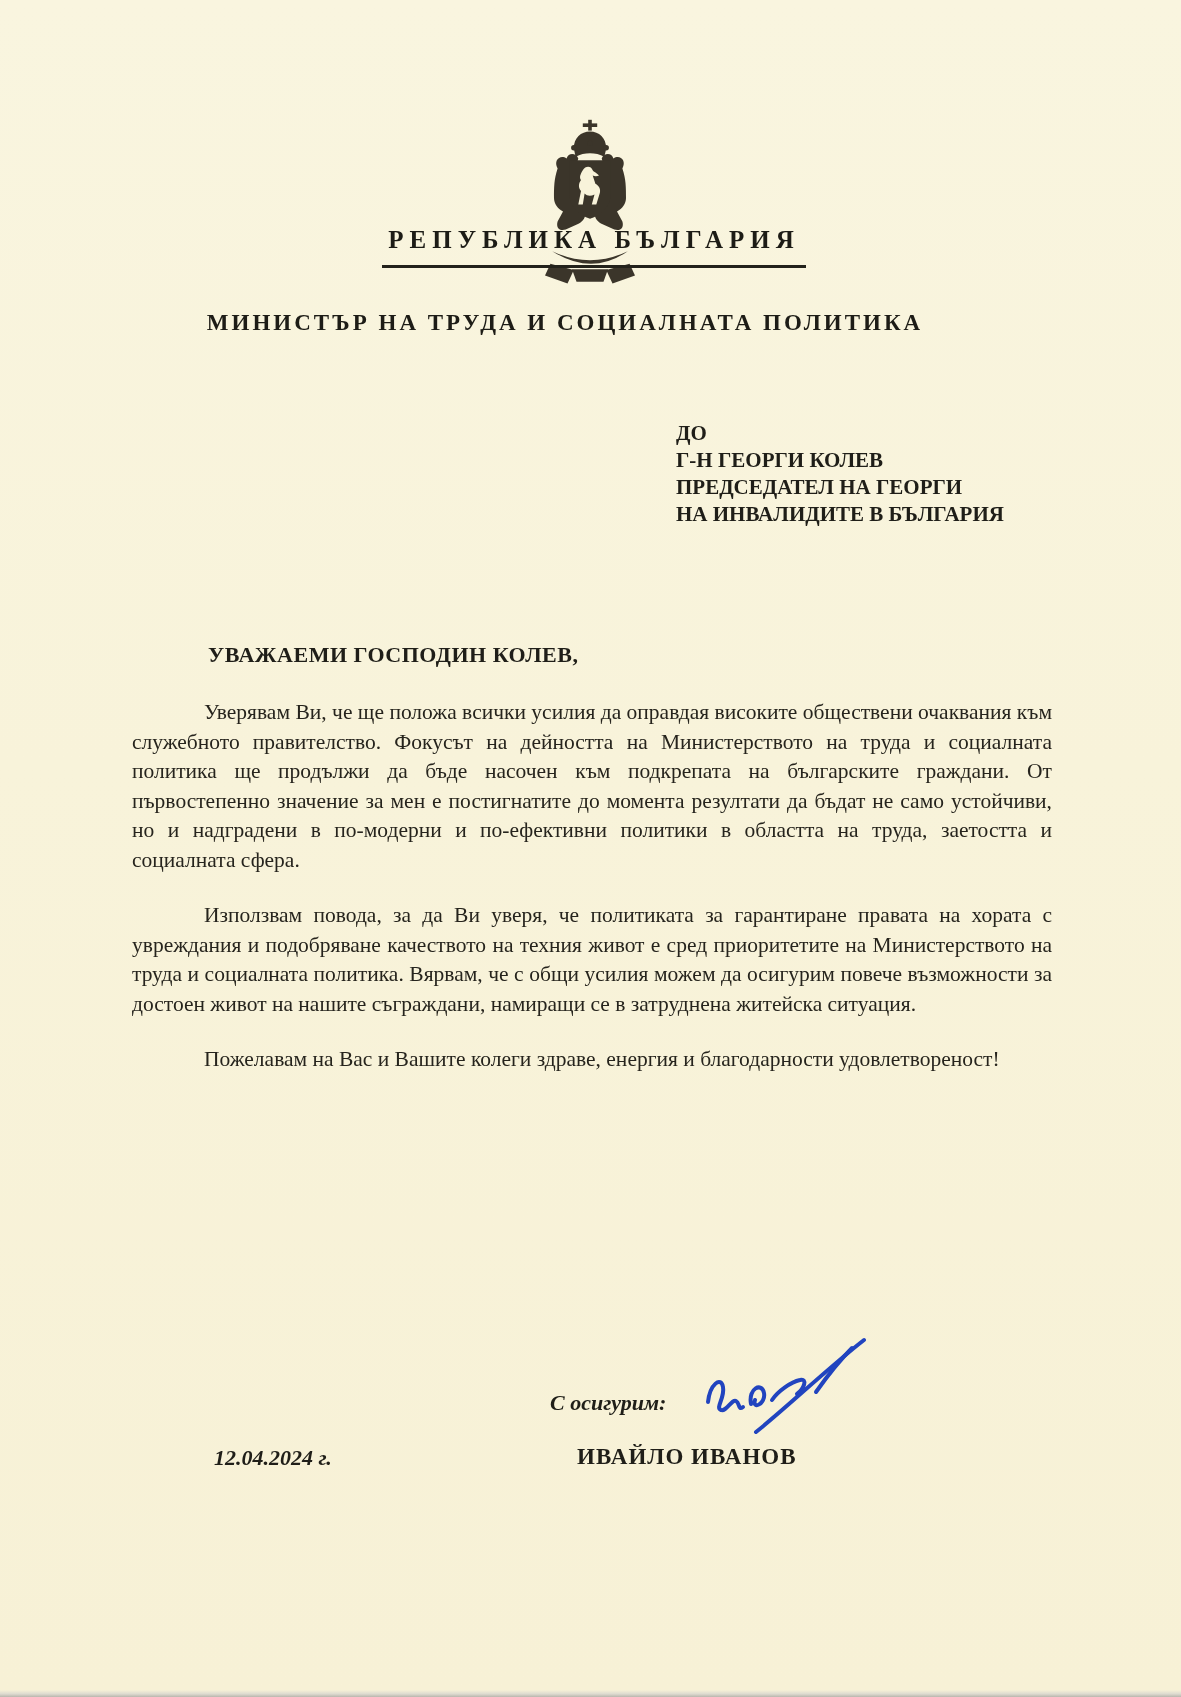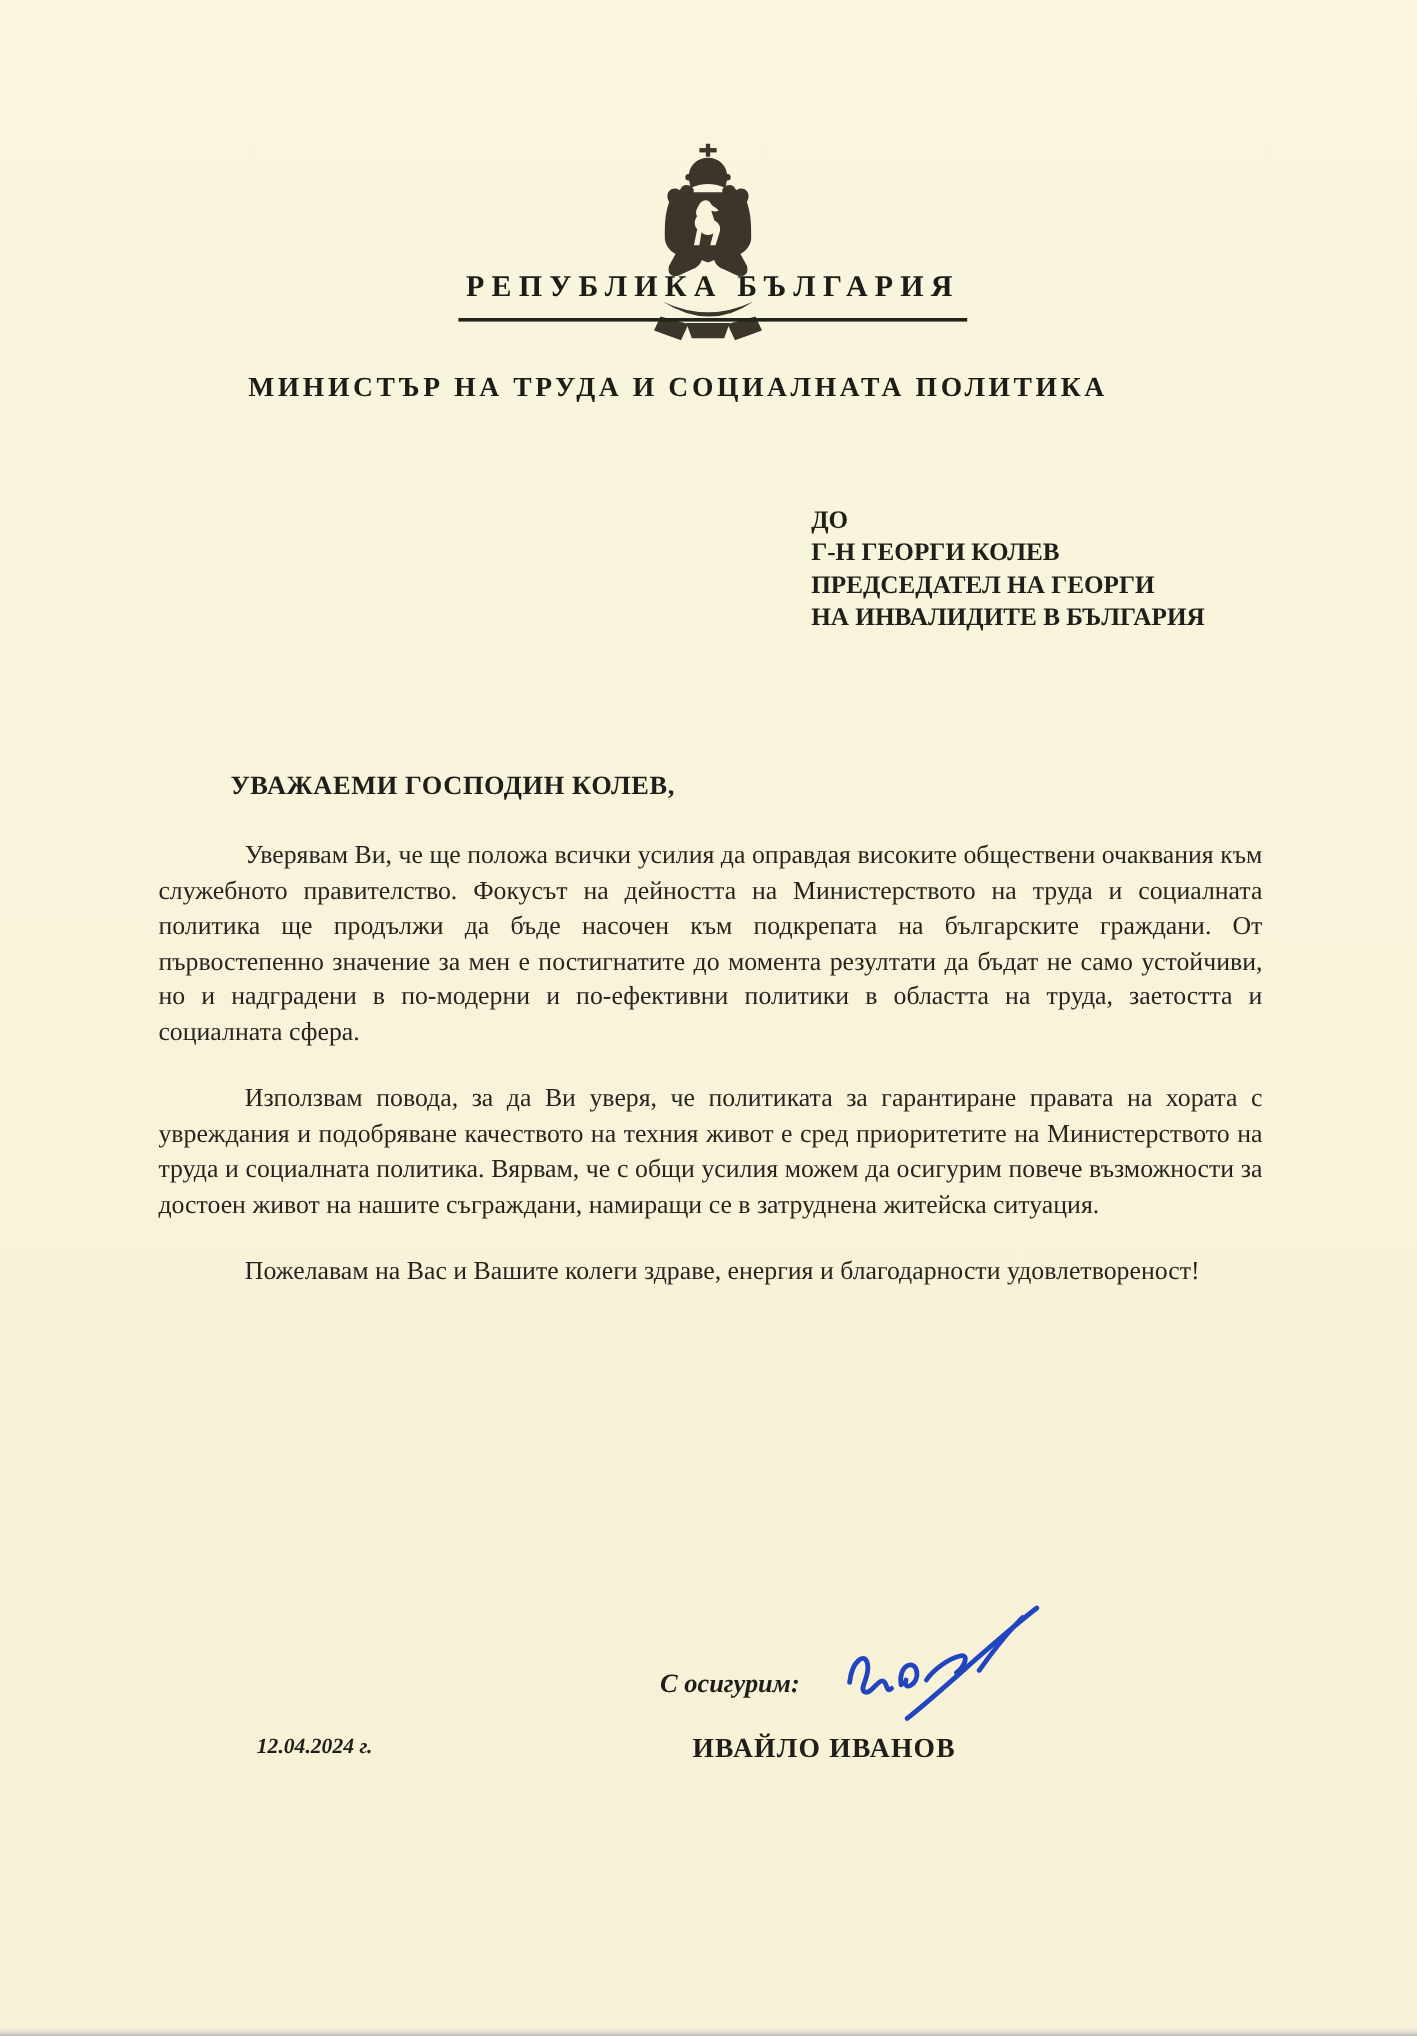--- a/index.html
+++ b/index.html
@@ -27,36 +27,36 @@
   .hdr-minister{
     position:absolute;left:150px;top:294px;width:830px;
     text-align:center;font-weight:bold;font-size:23px;letter-spacing:3px;
     color:#1d1c16;white-space:nowrap;margin-top:16px;
   }
   .recipient{
     position:absolute;left:676px;top:420px;
     font-weight:bold;font-size:21px;line-height:27px;color:#1f1e18;
   }
   .salutation{
-    position:absolute;left:192px;top:642px;
+    position:absolute;left:208px;top:642px;
     font-weight:bold;font-size:22px;letter-spacing:0.5px;color:#1f1e18;
   }
   .letter-body{
     position:absolute;left:132px;top:698px;width:920px;
     font-size:21.5px;line-height:29.5px;text-align:justify;color:#26241d;
   }
   .letter-body p{margin:0 0 26px 0;text-indent:72px;}
   .closing{
     position:absolute;left:550px;top:1390px;
     font-weight:bold;font-style:italic;font-size:22px;color:#1f1e18;
   }
   .sig{position:absolute;left:694px;top:1332px;width:190px;height:118px;}
   .date{
     position:absolute;left:214px;top:1445px;
-    font-weight:bold;font-style:italic;font-size:18px;color:#1f1e18;
+    font-weight:bold;font-style:italic;font-size:22px;color:#1f1e18;
   }
   .signer-name{
     position:absolute;left:577px;top:1444px;
     font-weight:bold;font-size:23px;letter-spacing:1px;color:#1f1e18;
   }
 </style>
 </head>
 <body>
 
 <div class="page">

